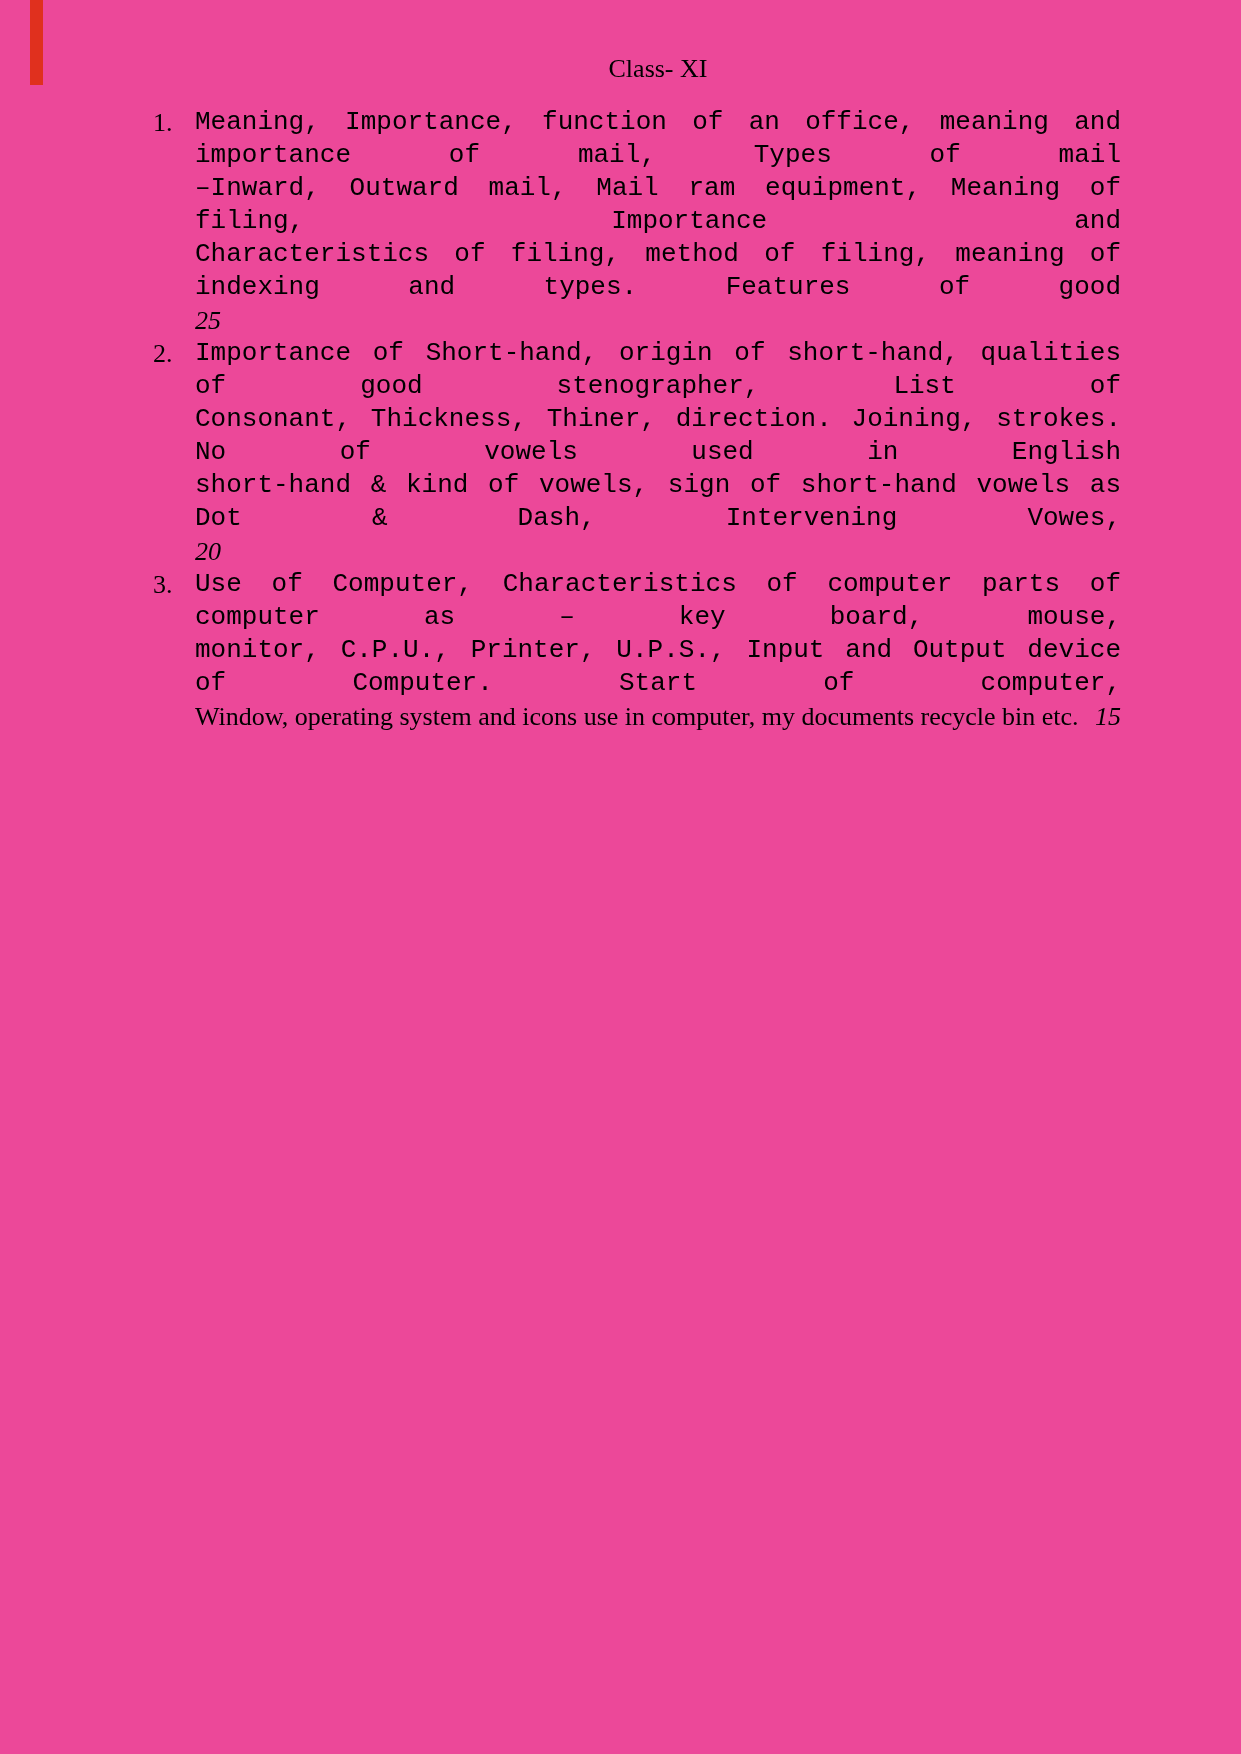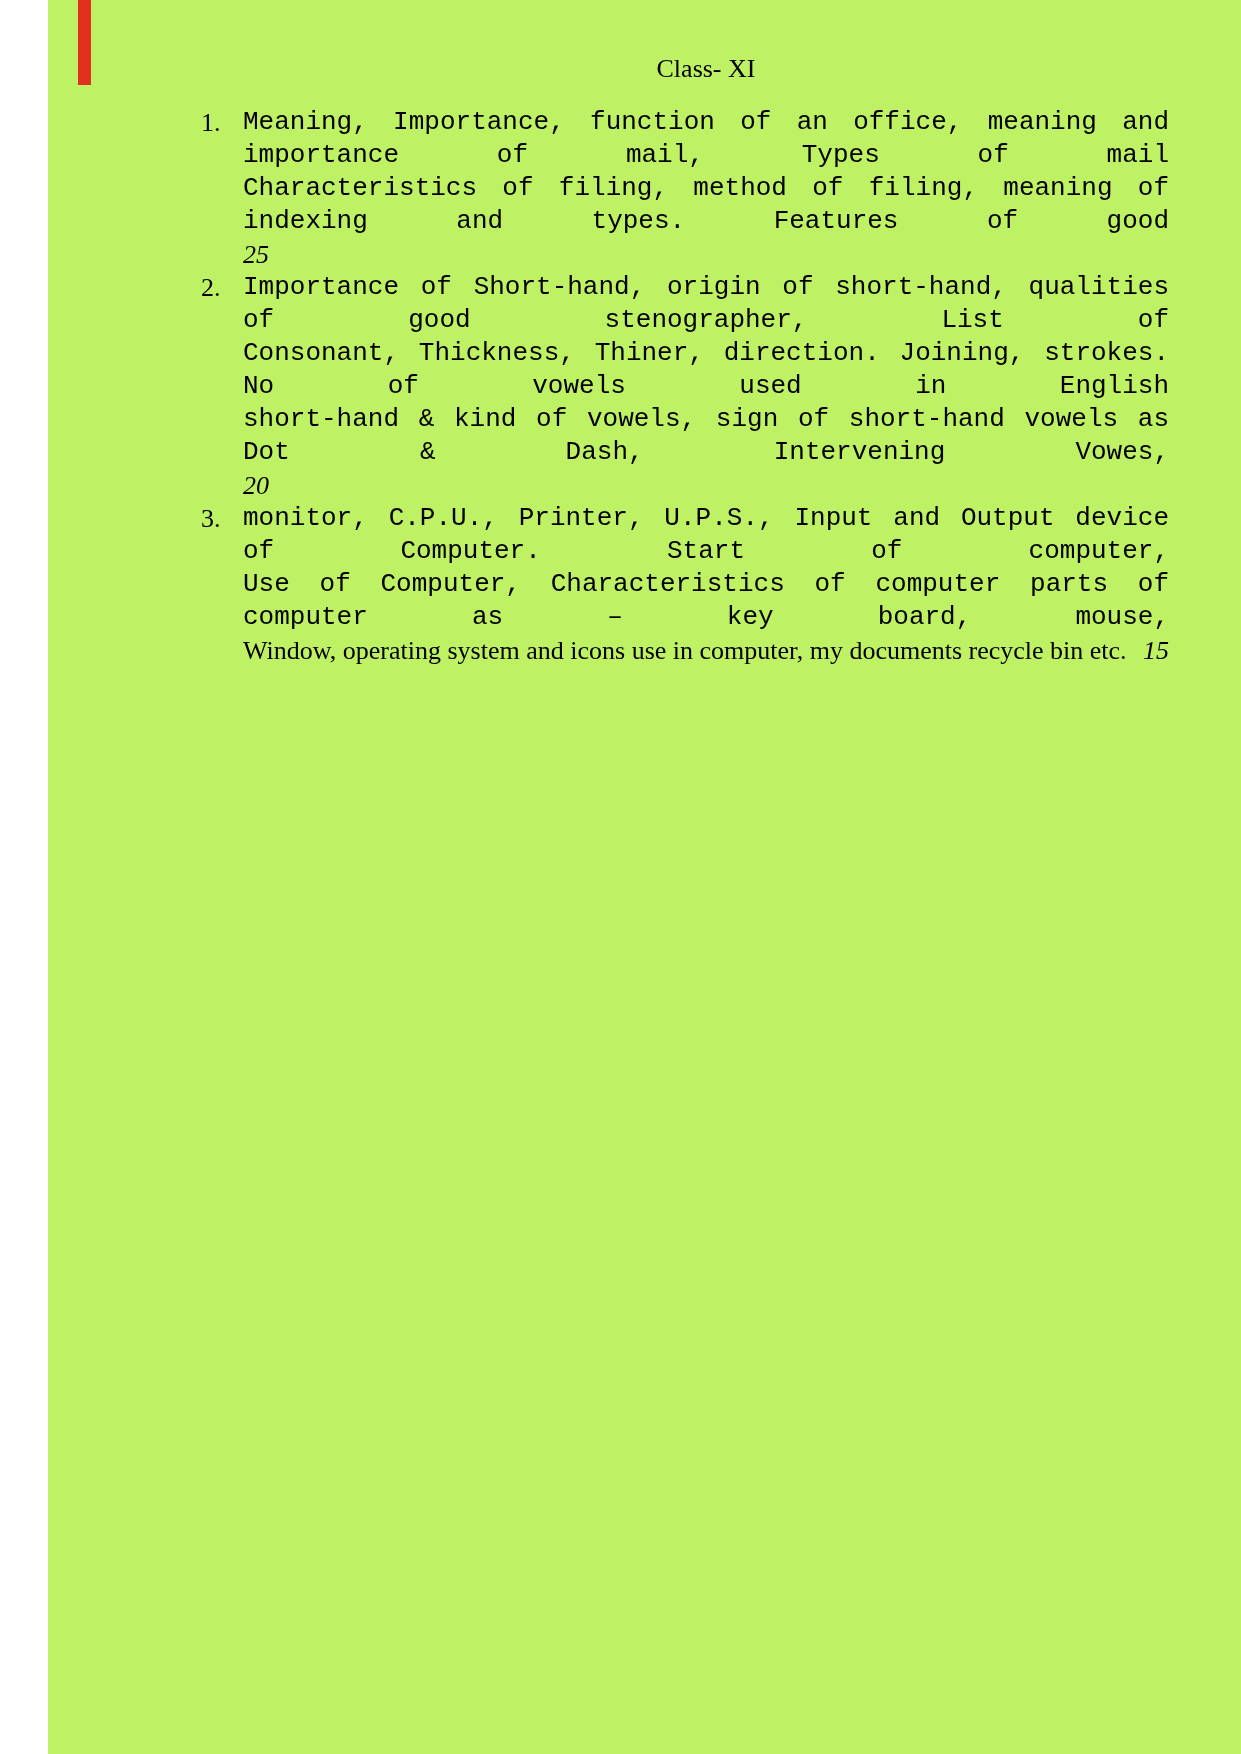--- a/index.html
+++ b/index.html
@@ -11,22 +11,21 @@
     height: 1754px;
     background: #ffffff;
     position: relative;
     font-family: "Liberation Serif", serif;
     color: #000000;
     overflow: hidden;
   }
   .page {
     position: absolute;
     inset: 0;
-    background: #bef264;
-    margin-left: 48px;
+    background: #ec4899;
   }
   .accent-strip {
     position: absolute;
     left: 30px;
     top: 0;
     width: 13px;
     height: 85px;
   }
   .content {
     position: absolute;
@@ -73,20 +72,21 @@
   <div class="accent-strip" style="background: rgb(224, 48, 30);"></div>
 
   <div class="content">
     <div class="heading">Class- XI</div>
 
     <div class="syllabus-list">
   <div class="item">
     <span class="num">1.</span>
     <div class="lines">
             <div class="line full">Meaning, Importance, function of an office, meaning and importance of mail, Types of mail</div>
+            <div class="line full">–Inward, Outward mail, Mail ram equipment, Meaning of filing, Importance and</div>
             <div class="line full">Characteristics of filing, method of filing, meaning of indexing and types. Features of good</div>
             <div class="line last">
               <span class="marks">25</span>
             </div>
           </div>
   </div>
 
   <div class="item">
     <span class="num">2.</span>
     <div class="lines">
@@ -95,22 +95,22 @@
             <div class="line full">short-hand &amp; kind of vowels, sign of short-hand vowels as Dot &amp; Dash, Intervening Vowes,</div>
             <div class="line last">
               <span class="marks">20</span>
             </div>
           </div>
   </div>
 
   <div class="item">
     <span class="num">3.</span>
     <div class="lines">
+            <div class="line full">Use of Computer, Characteristics of computer parts of computer as – key board, mouse,</div>
             <div class="line full">monitor, C.P.U., Printer, U.P.S., Input and Output device of Computer. Start of computer,</div>
-            <div class="line full">Use of Computer, Characteristics of computer parts of computer as – key board, mouse,</div>
             <div class="line last">
               <span>Window, operating system and icons use in computer, my documents recycle bin etc.</span>
               <span class="marks">15</span>
             </div>
           </div>
   </div>
 </div>
   </div>
 </div>
 

